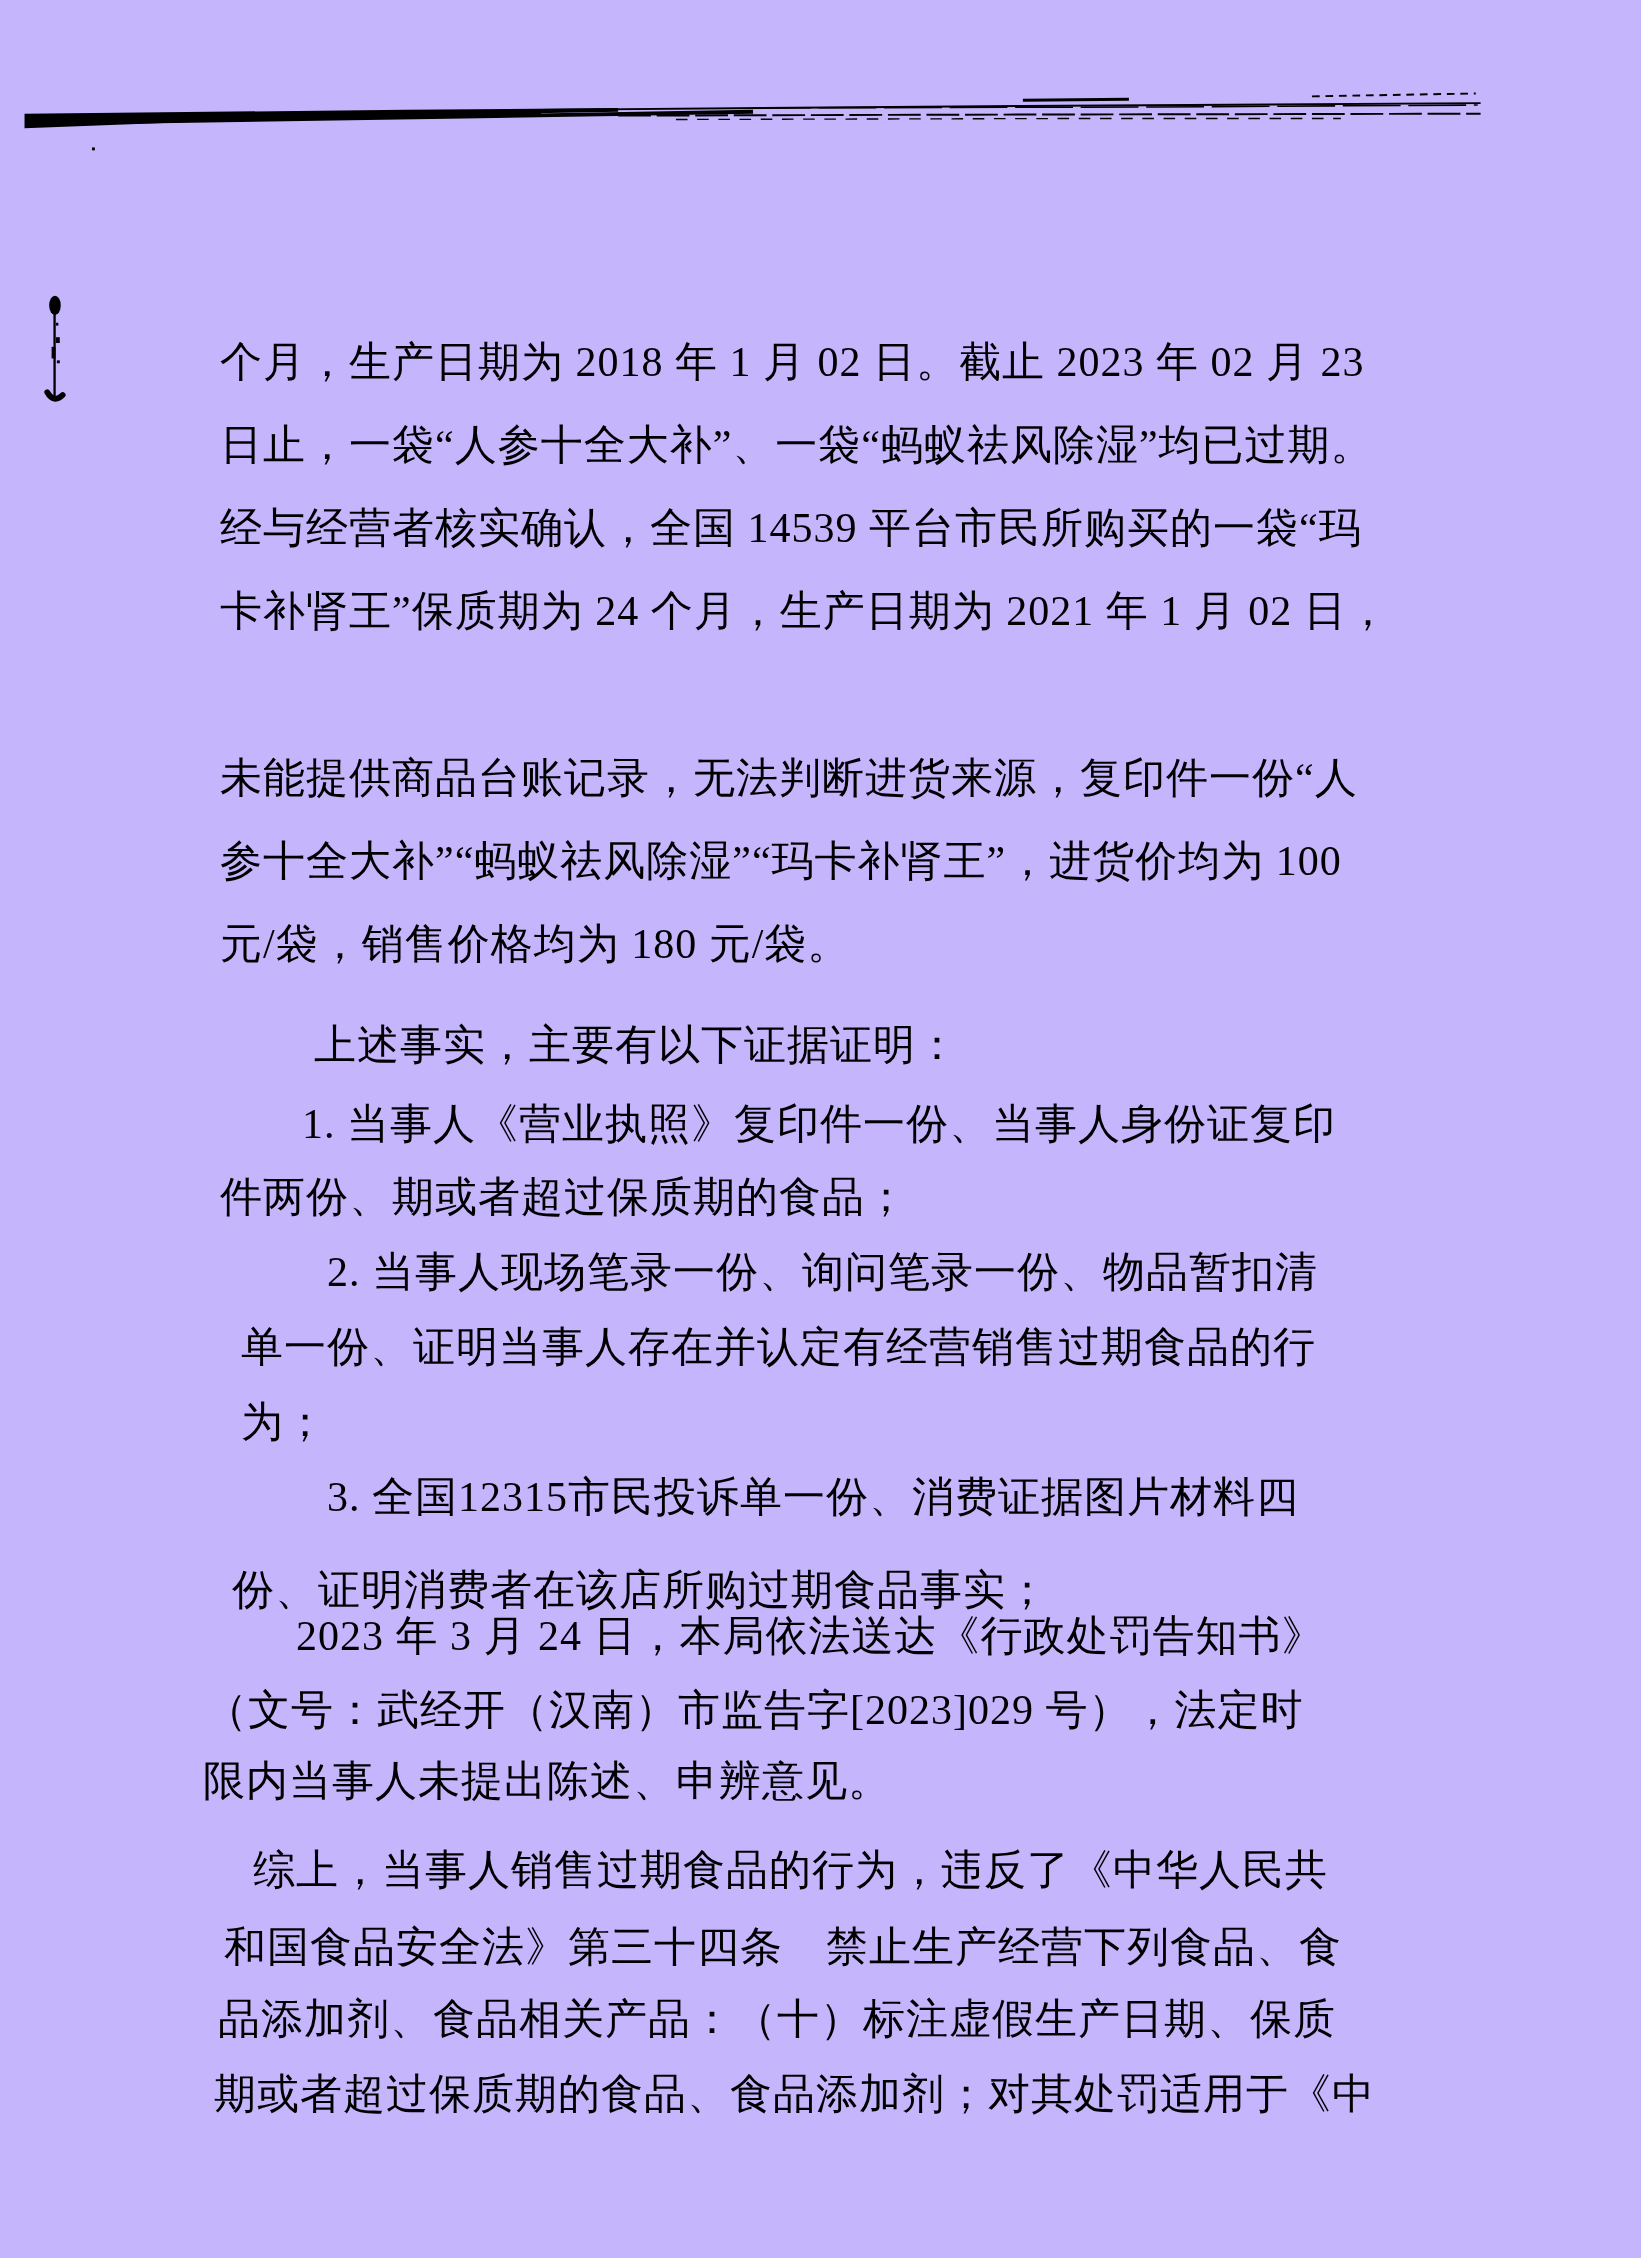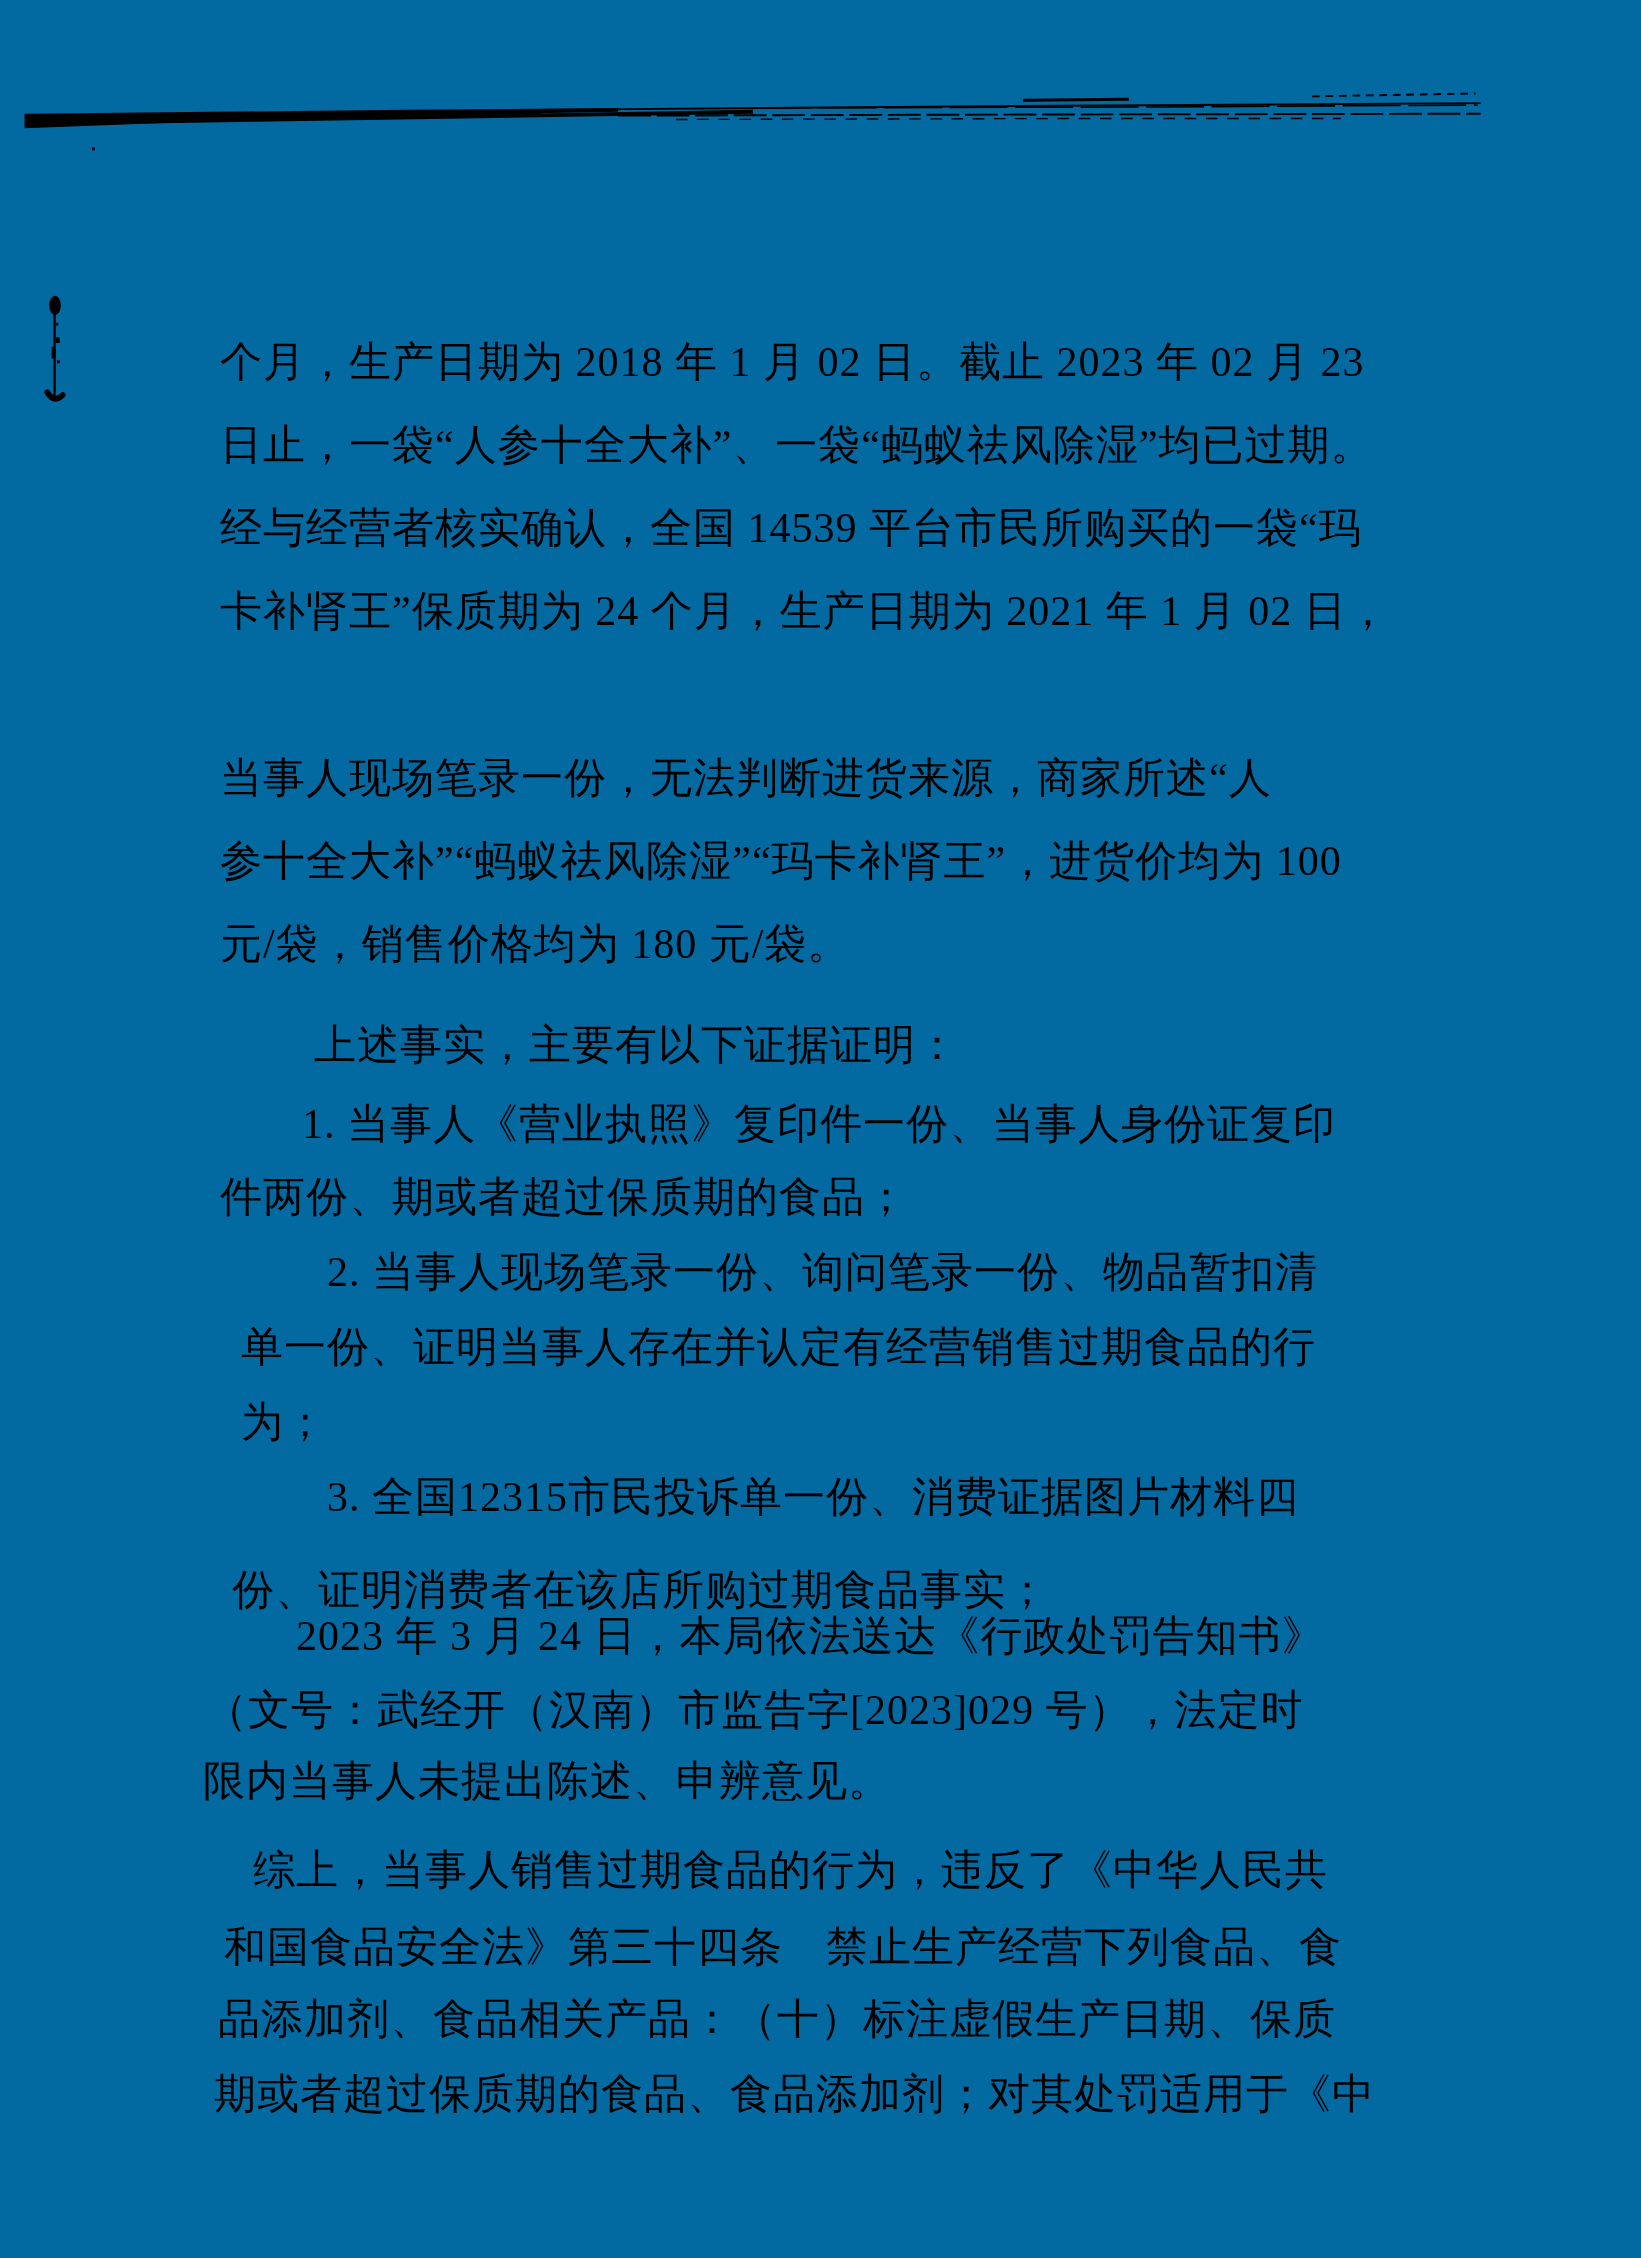--- a/index.html
+++ b/index.html
@@ -1,19 +1,19 @@
 <!DOCTYPE html>
 <html><head>
 <meta charset="utf-8">
 <style>
   html,body{margin:0;padding:0;background:#e8e8e8;}
   .page{
     position:relative;
     width:1641px;height:2258px;
-    background:#0369a1;
+    background:#c4b5fd;
     overflow:hidden;
     font-family:"Liberation Serif","DejaVu Serif",serif;
     color:#000;
   }
   .ln{
     position:absolute;
     font-size:42px;
     line-height:1.08;
     letter-spacing:1px;
     white-space:pre;
@@ -47,21 +47,21 @@
     <rect x="58" y="80" width="4" height="6" fill="#000"></rect>
     <rect x="53.5" y="90" width="4" height="12" fill="#000"></rect>
     <rect x="59" y="104" width="3" height="3" fill="#000"></rect>
     <path d="M49,137 q7,12 16,3" stroke="#000" stroke-width="6" fill="none" stroke-linecap="round"></path>
   </svg>
 
   <div class="ln" style="top:340px;left:220px;">个月，生产日期为 2018 年 1 月 02 日。截止 2023 年 02 月 23</div>
   <div class="ln" style="top:423px;left:220px;">日止，一袋“人参十全大补”、一袋“蚂蚁祛风除湿”均已过期。</div>
   <div class="ln" style="top:506px;left:220px;">经与经营者核实确认，全国 14539 平台市民所购买的一袋“玛</div>
   <div class="ln" style="top:589px;left:220px;font-family:Liberation Serif, serif;">卡补肾王”保质期为 24 个月，生产日期为 2021 年 1 月 02 日，</div>
-  <div class="ln" style="top:756px;left:220px;">当事人现场笔录一份，无法判断进货来源，商家所述“人</div>
+  <div class="ln" style="top:756px;left:220px;">未能提供商品台账记录，无法判断进货来源，复印件一份“人</div>
   <div class="ln" style="top:839px;left:220px;">参十全大补”“蚂蚁祛风除湿”“玛卡补肾王”，进货价均为 100</div>
   <div class="ln" style="top:922px;left:220px;">元/袋，销售价格均为 180 元/袋。</div>
 
   <div class="ln" style="top:1023px;left:314px;">上述事实，主要有以下证据证明：</div>
 
   <div class="ln" style="top:1102px;left:302px;">1. 当事人《营业执照》复印件一份、当事人身份证复印</div>
   <div class="ln" style="top:1175px;left:220px;">件两份、期或者超过保质期的食品；</div>
 
   <div class="ln" style="top:1250px;left:327px;">2. 当事人现场笔录一份、询问笔录一份、物品暂扣清</div>
   <div class="ln" style="top:1325px;left:241px;">单一份、证明当事人存在并认定有经营销售过期食品的行</div>

